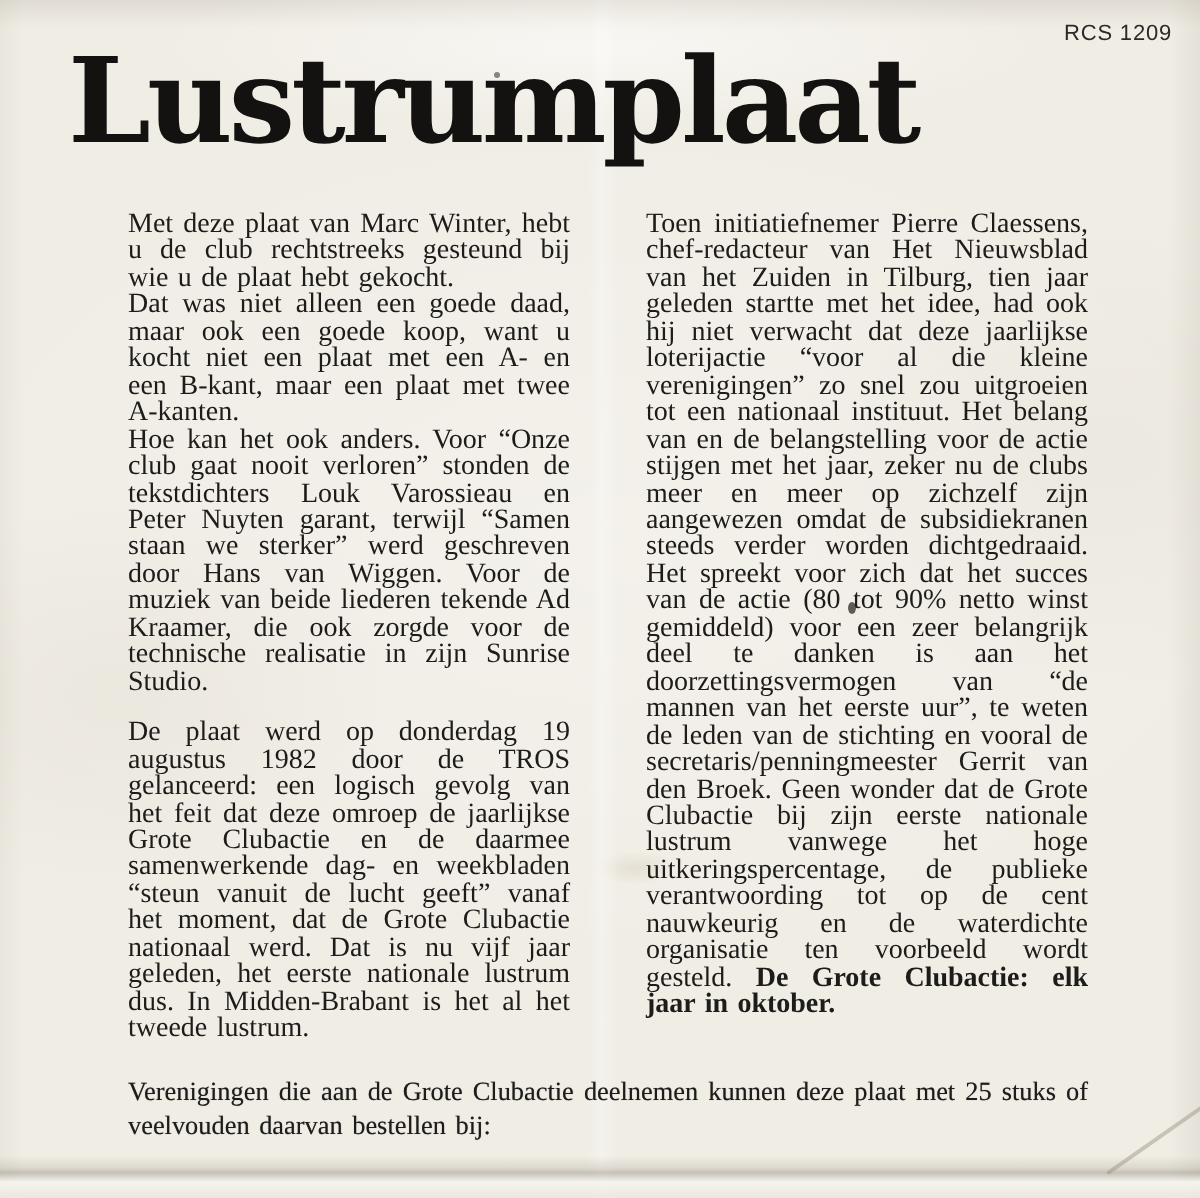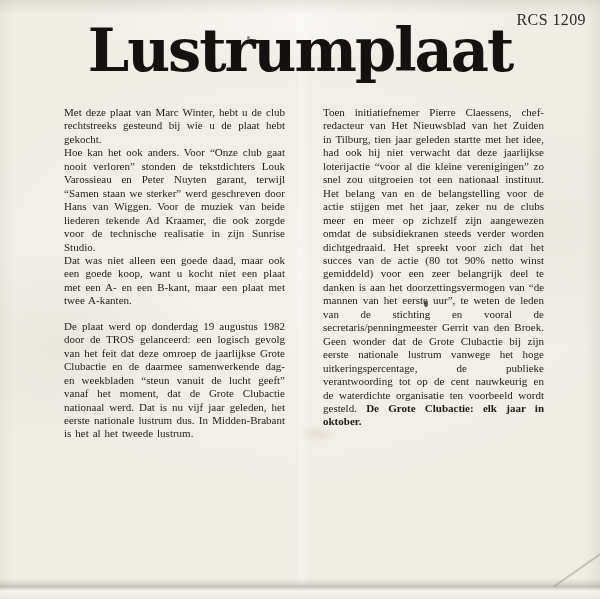--- a/index.html
+++ b/index.html
@@ -64,53 +64,54 @@
     border-radius: 50%;
     pointer-events: none;
   }
   .s1 { left: 424px; top: 301px; width: 4px; height: 6px; background: rgba(48,42,36,0.75); }
   .s2 { left: 247px; top: 36px;  width: 3px; height: 3px; background: rgba(48,42,36,0.55); }
 
   .catalog {
     position: absolute;
     top: 11px;
     right: 14px;
-    font-family: Liberation Serif, serif;
-    font-size: 16px;
+    font-family: Liberation Sans, sans-serif;
+    font-size: 11px;
     letter-spacing: 0.4px;
     color: #2b2a28;
   }
   .title {
     position: relative;
     padding-top: 18px;
-    text-align: center;
+    text-align: left;
     font-family: "DejaVu Serif", serif;
     font-weight: bold;
     color: #131211;
+    padding-left: 34px;
   }
   .title-line1 {
     font-size: 59px;
     line-height: 66px;
     letter-spacing: -2px;
   }
   .title-line2 {
     font-size: 55px;
     line-height: 60px;
     letter-spacing: -2px;
   }
   .columns {
     position: relative;
     display: flex;
     gap: 38px;
     padding: 0 56px 0 64px;
     margin-top: 22px;
   }
   .col {
     flex: 1;
-    font-size: 11px;
+    font-size: 14px;
     line-height: 13.45px;
     text-align: justify;
     word-spacing: 1.2px;
     color: #1d1c1a;
   }
   .para { margin: 0; }
   .para-gap { margin-top: 12px; }
   .bold { font-weight: bold; }
   .footer {
     position: relative;
@@ -143,24 +144,25 @@
 
   <div class="catalog">RCS 1209</div>
 
   <div class="title">
     <div class="title-line1">Lustrumplaat</div>
   </div>
 
   <div class="columns">
     <div class="col">
       <p class="para">Met deze plaat van Marc Winter, hebt u de club rechtstreeks gesteund bij wie u de plaat hebt gekocht.</p>
+      <p class="para">Dat was niet alleen een goede daad, maar ook een goede koop, want u kocht niet een plaat met een A- en een B-kant, maar een plaat met twee A-kanten.</p>
       <p class="para">Hoe kan het ook anders. Voor “Onze club gaat nooit verloren” stonden de tekstdichters Louk Varossieau en Peter Nuyten garant, terwijl “Samen staan we sterker” werd geschreven door Hans van Wiggen. Voor de muziek van beide liederen tekende Ad Kraamer, die ook zorgde voor de technische realisatie in zijn Sunrise Studio.</p>
-      <p class="para">Dat was niet alleen een goede daad, maar ook een goede koop, want u kocht niet een plaat met een A- en een B-kant, maar een plaat met twee A-kanten.</p>
       <p class="para para-gap">De plaat werd op donderdag 19 augustus 1982 door de TROS gelanceerd: een logisch gevolg van het feit dat deze omroep de jaarlijkse Grote Clubactie en de daarmee samenwerkende dag- en weekbladen “steun vanuit de lucht geeft” vanaf het moment, dat de Grote Clubactie nationaal werd. Dat is nu vijf jaar geleden, het eerste nationale lustrum dus. In Midden-Brabant is het al het tweede lustrum.</p>
     </div>
     <div class="col">
       <p class="para"><span>Toen initiatiefnemer Pierre Claessens, chef-redacteur van Het Nieuwsblad van het Zuiden in Tilburg, tien jaar geleden startte met het idee, had ook hij niet verwacht dat deze jaarlijkse loterijactie “voor al die kleine verenigingen” zo snel zou uitgroeien tot een nationaal instituut. Het belang van en de belangstelling voor de actie stijgen met het jaar, zeker nu de clubs meer en meer op zichzelf zijn aangewezen omdat de subsidiekranen steeds verder worden dichtgedraaid. Het spreekt voor zich dat het succes van de actie (80 tot 90% netto winst gemiddeld) voor een zeer belangrijk deel te danken is aan het doorzettingsvermogen van “de mannen van het eerste uur”, te weten de leden van de stichting en vooral de secretaris/penningmeester Gerrit van den Broek. Geen wonder dat de Grote Clubactie bij zijn eerste nationale lustrum vanwege het hoge uitkeringspercentage, de publieke verantwoording tot op de cent nauwkeurig en de waterdichte organisatie ten voorbeeld wordt gesteld. </span><span class="bold">De Grote Clubactie: elk jaar in oktober.</span></p>
     </div>
   </div>
 
   <div class="footer">
+    <p class="footer-order">Verenigingen die aan de Grote Clubactie deelnemen kunnen deze plaat met 25 stuks of veelvouden daarvan bestellen bij:</p>
   </div>
 </div>
 
 </body></html>

